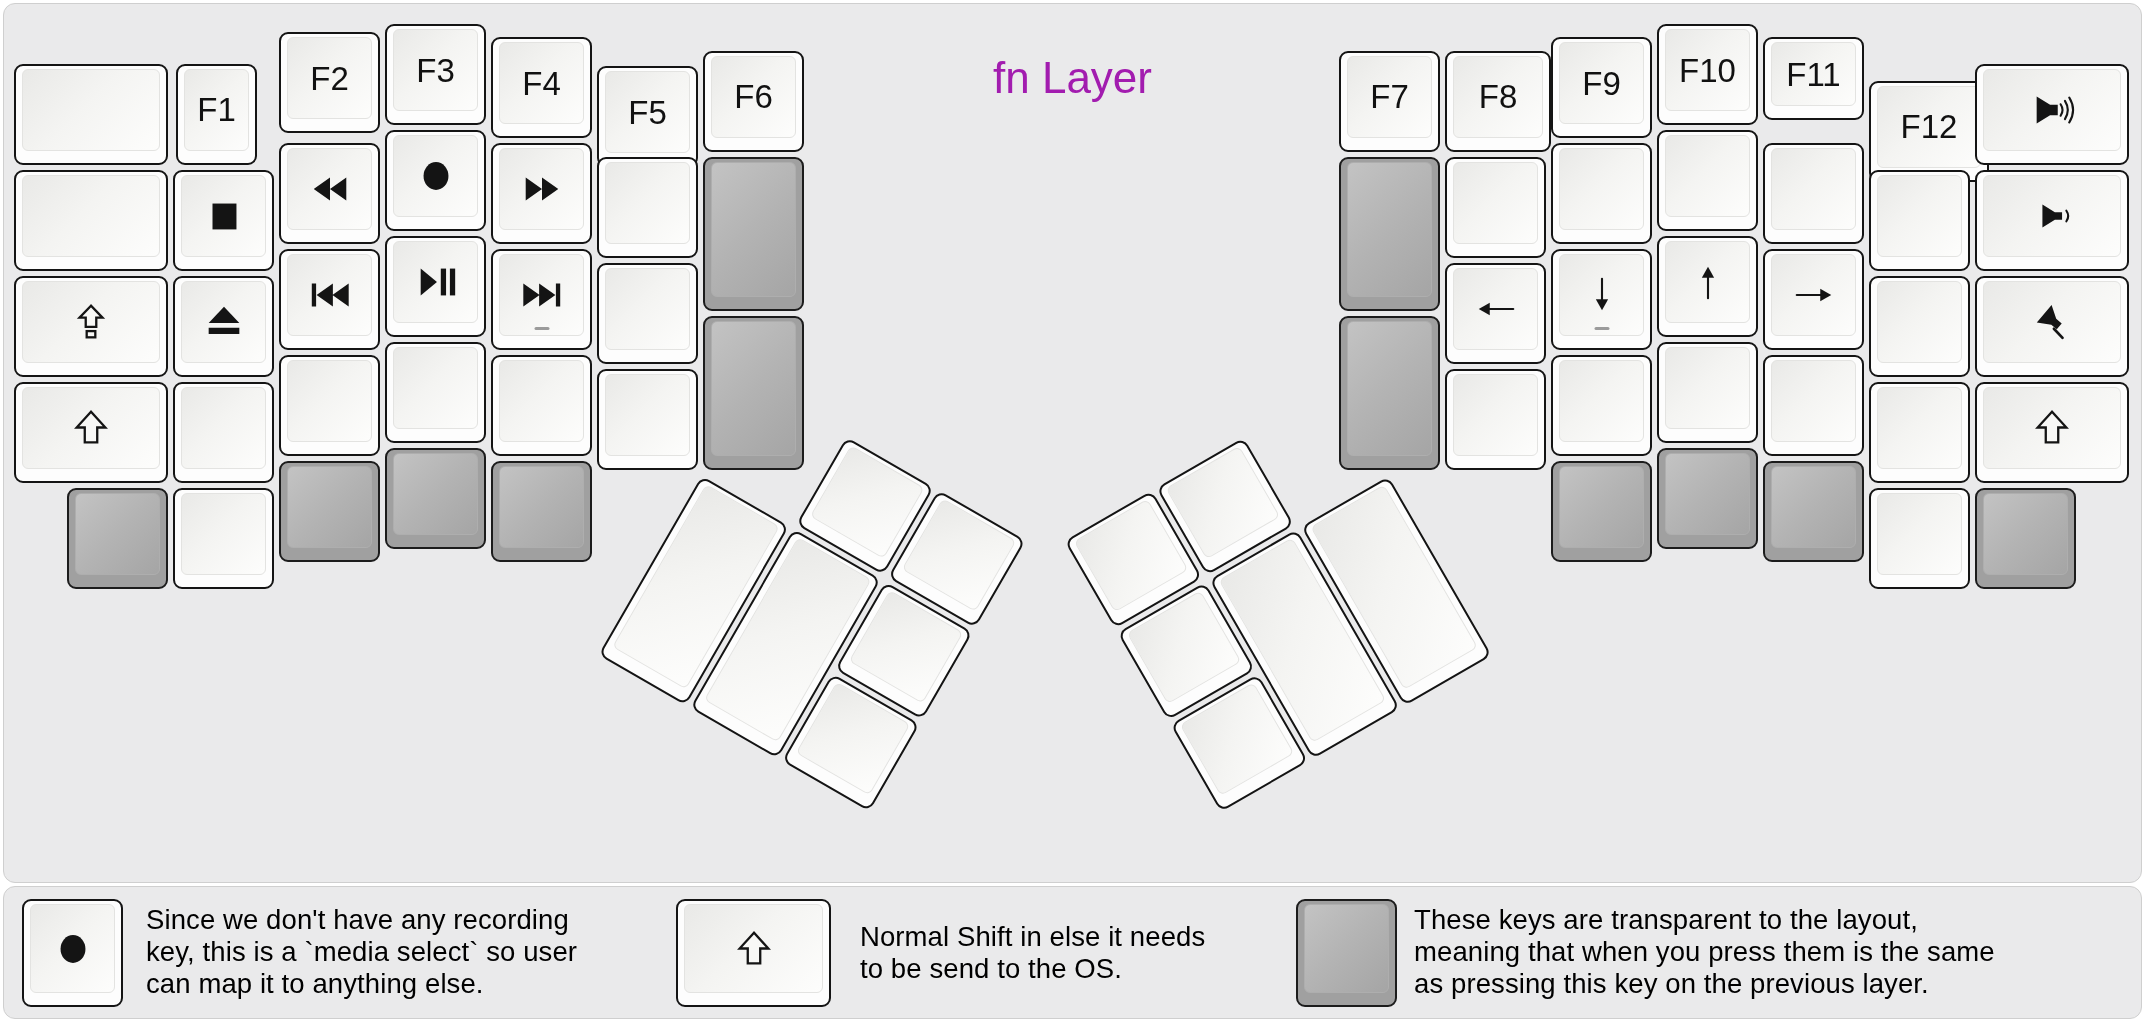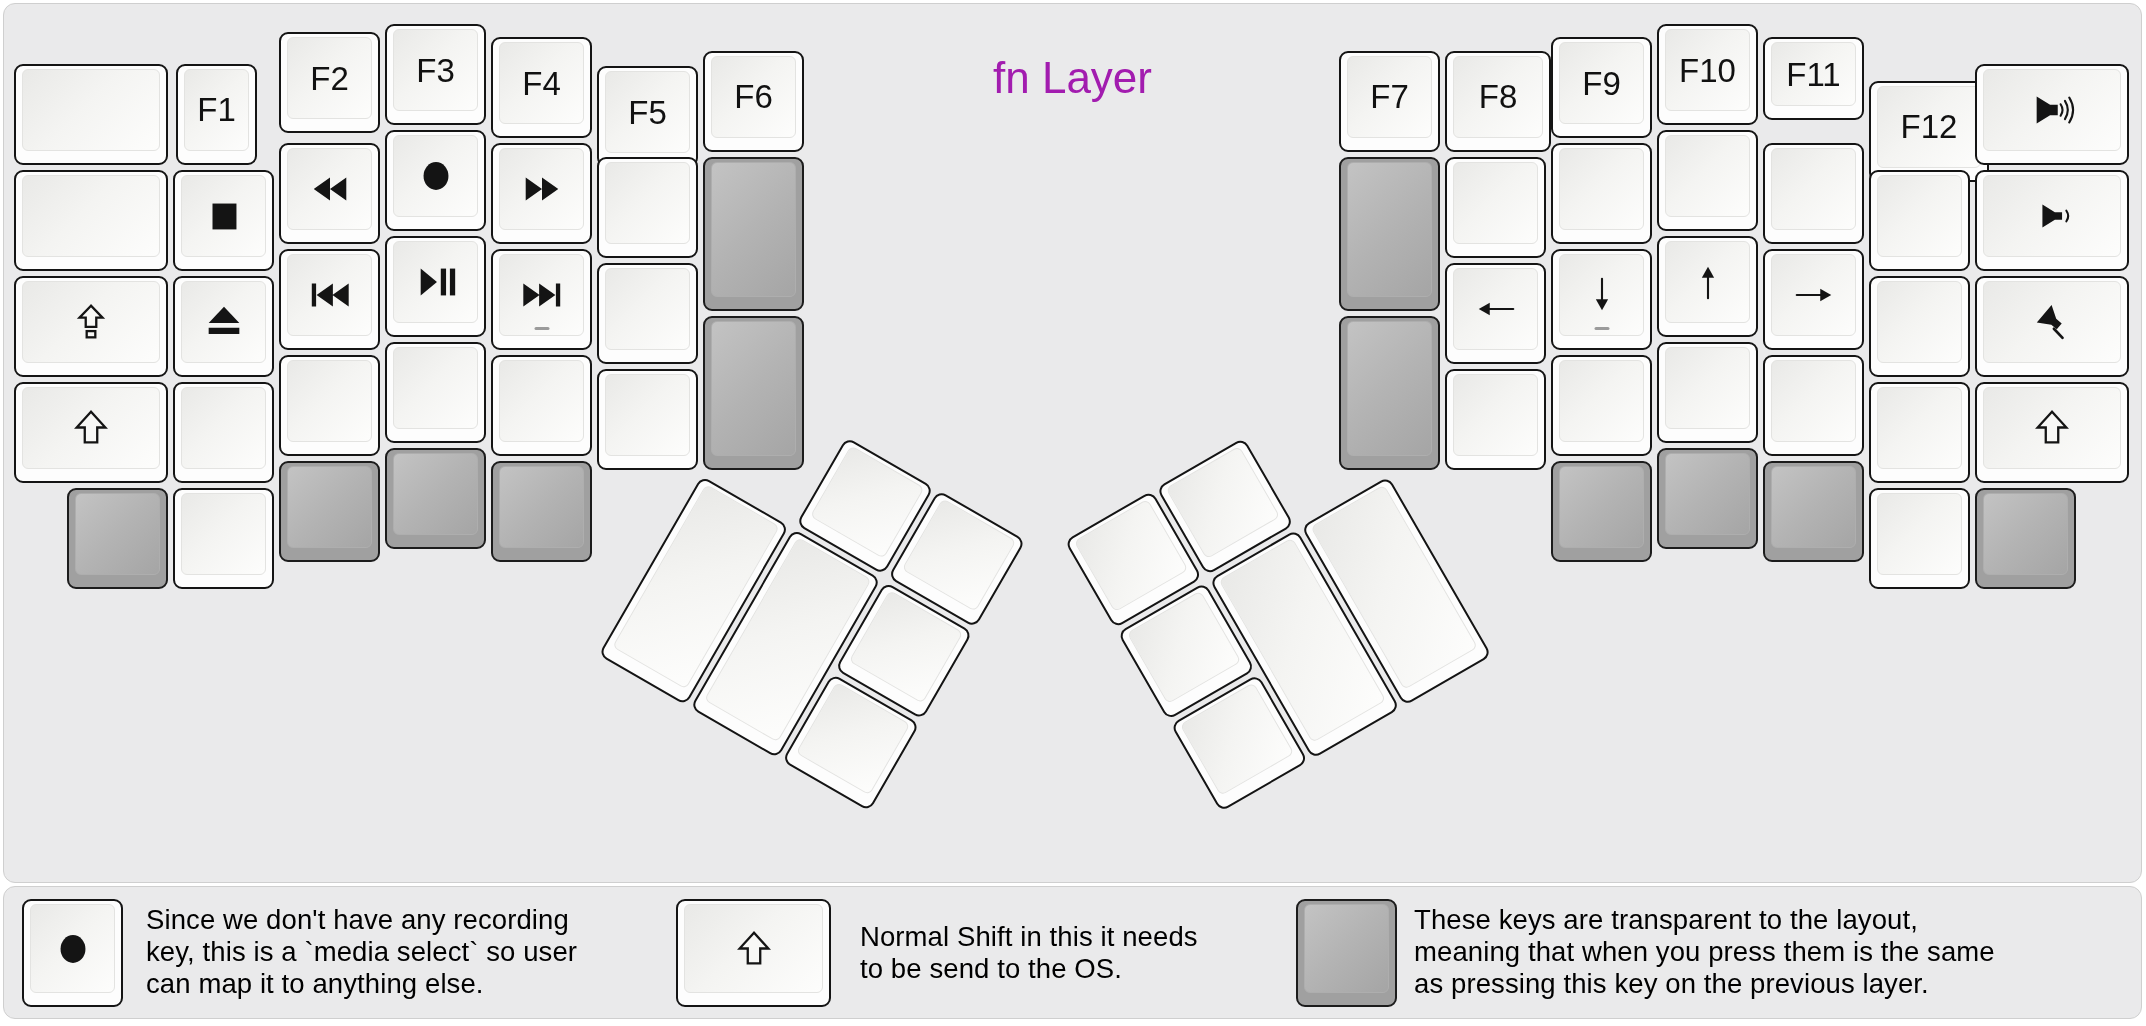--- a/index.html
+++ b/index.html
@@ -444,21 +444,21 @@
 can map it to anything else.</div>
         <div class="key" style="left: 672px; top: 12px; width: 155px; height: 108px;">
           <div class="keytop">
             <span class="kicon">
               <svg class="isvg" viewBox="0 0 48 40">
                 <path class="o" d="M24 3L9 19.5h8.5V35h13V19.5H39z"></path>
               </svg>
             </span>
           </div>
         </div>
-        <div class="legend-text" style="left: 856px; top: 34px;">Normal Shift in this it needs
+        <div class="legend-text" style="left: 856px; top: 34px;">Normal Shift in else it needs
 to be send to the OS.</div>
         <div class="key gray" style="left: 1292px; top: 12px; width: 101px; height: 108px;">
           <div class="keytop"></div>
         </div>
         <div class="legend-text" style="left: 1410px; top: 17px;">These keys are transparent to the layout,
 meaning that when you press them is the same
 as pressing this key on the previous layer.</div>
       </div>
   </div>
 </div>

